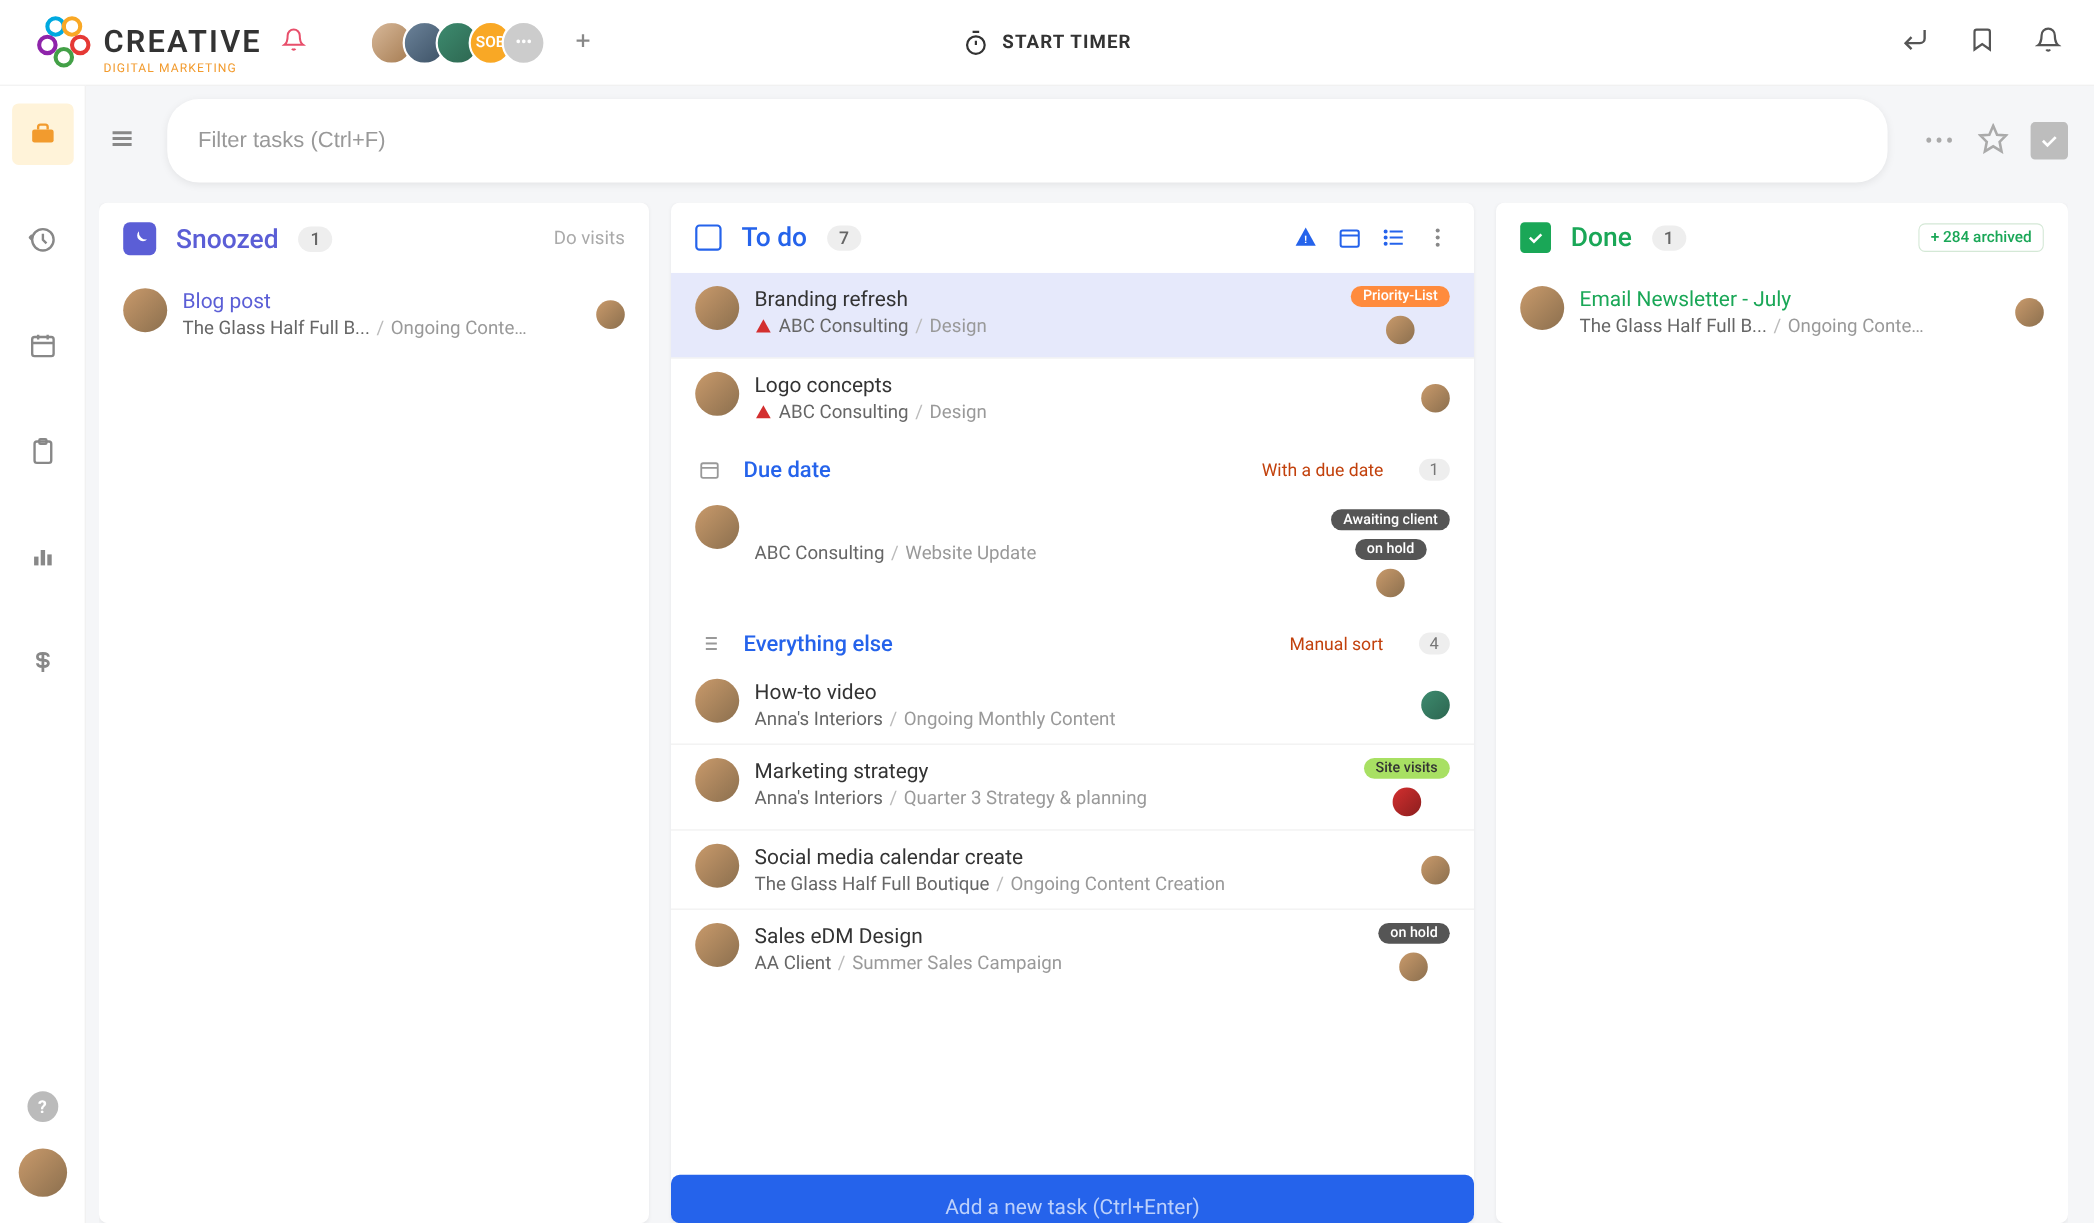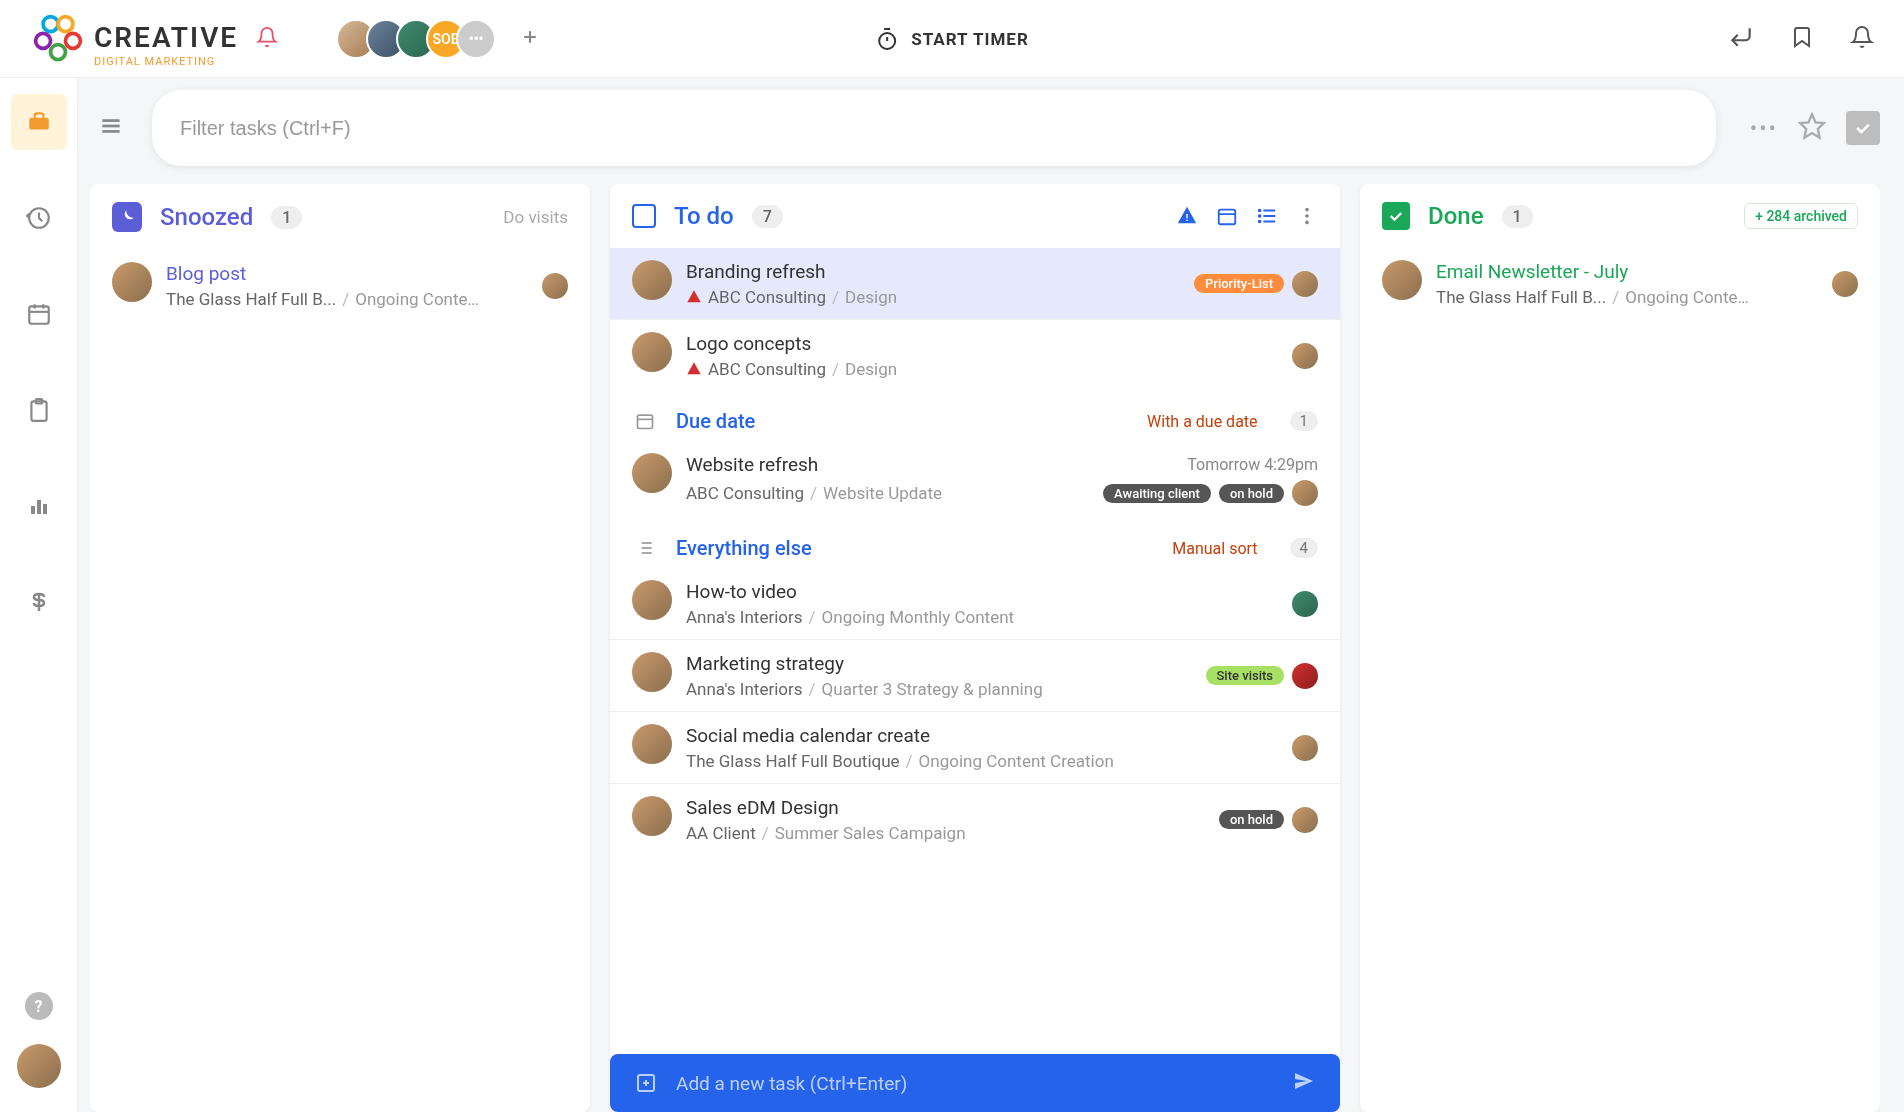--- a/index.html
+++ b/index.html
@@ -72,39 +72,39 @@
 .task-avatar { width: 40px; height: 40px; border-radius: 50%; flex-shrink: 0; background: linear-gradient(135deg,#c99a6b,#8b6f4e); }
 .task-body { flex: 1; min-width: 0; }
 .task-title { font-size: 19px; color: #333; font-weight: 400; white-space: nowrap; overflow: hidden; text-overflow: ellipsis; }
 .task-title.snoozed-link { color: #5b5ed6; }
 .task-title.done-link { color: #1aa757; }
 .task-meta { display: flex; align-items: center; gap: 6px; font-size: 17px; color: #888; margin-top: 4px; white-space: nowrap; overflow: hidden; }
 .task-meta .client { color: #666; }
 .task-meta .sep { color: #bbb; }
 .task-meta .proj { color: #999; overflow: hidden; text-overflow: ellipsis; }
 .warn-ic { color: #d32f2f; display: inline-flex; }
-.task-right { display: flex; align-items: center; gap: 8px; margin-left: auto; flex-shrink: 0; align-self: center; }
+.task-right { display: flex; align-items: center; gap: 8px; margin-left: auto; flex-shrink: 0; align-self: center; flex-direction: column; }
 .tag-pill { border-radius: 12px; padding: 2px 11px; font-size: 13px; font-weight: 500; white-space: nowrap; }
 .tag-orange { background: #ff8b3d; color: #fff; }
 .tag-dark { background: #555; color: #fff; }
 .tag-green { background: #a8e063; color: #333; }
 .assignee { width: 26px; height: 26px; border-radius: 50%; flex-shrink: 0; }
 .task-due { font-size: 16px; color: #888; margin-left: auto; white-space: nowrap; }
 
 
 .section-hdr { display: flex; align-items: center; padding: 18px 22px 8px 22px; gap: 18px; }
 .section-hdr .sicon { color: #999; width: 26px; display: flex; justify-content: center; }
 .section-hdr .stitle { color: #2563eb; font-size: 20px; font-weight: 500; }
 .section-hdr .shint { margin-left: auto; color: #c2410c; font-size: 16px; }
 .section-hdr .scount { background: #eee; color: #777; border-radius: 11px; padding: 1px 10px; font-size: 15px; margin-left: 14px; }
 
 .todo-body { flex: 1; overflow-y: auto; padding-bottom: 80px; }
 
 
-.add-task-bar { position: absolute; left: 0; right: 0; bottom: 0; height: 58px; background: #2563eb; color: #fff; display: flex; align-items: center; padding: 0 24px; gap: 18px; border-radius: 8px 8px 0 0; cursor: text; }
+.add-task-bar { position: absolute; left: 0; right: 0; bottom: 0; height: 44px; background: #2563eb; color: #fff; display: flex; align-items: center; padding: 0 24px; gap: 18px; border-radius: 8px 8px 0 0; cursor: text; flex-direction: column; }
 .add-task-bar .placeholder { color: #bcd0fb; font-size: 19px; flex: 1; }
 .add-task-bar .send { color: #bcd0fb; }
 
 .task-wrap-done .task-meta, .task-wrap-snoozed .task-meta { max-width: 320px; }
 
 .divider { height: 1px; background: #eee; margin: 0; }
 </style>
 </head>
 <body>
 
@@ -358,24 +358,20 @@
                 <line x1="3" y1="10" x2="21" y2="10"></line>
               </svg>
             </span>
           <span class="stitle">Due date</span>
           <span class="shint">With a due date</span>
           <span class="scount">1</span>
         </div>
         <div class="task">
           <div class="task-avatar"></div>
           <div class="task-body">
-            <div style="display:flex;align-items:center">
-              <div class="task-title">Website refresh</div>
-              <span class="task-due">Tomorrow 4:29pm</span>
-            </div>
             <div style="display:flex;align-items:center;margin-top:4px">
               <div class="task-meta" style="margin-top:0">
                 <span class="client">ABC Consulting</span>
                 <span class="sep">/</span>
                 <span class="proj">Website Update</span>
               </div>
               <div class="task-right">
                 <span class="tag-pill tag-dark">Awaiting client</span>
                 <span class="tag-pill tag-dark">on hold</span>
                 <div class="assignee" style="background:linear-gradient(135deg,#c99a6b,#8b6f4e)"></div>

